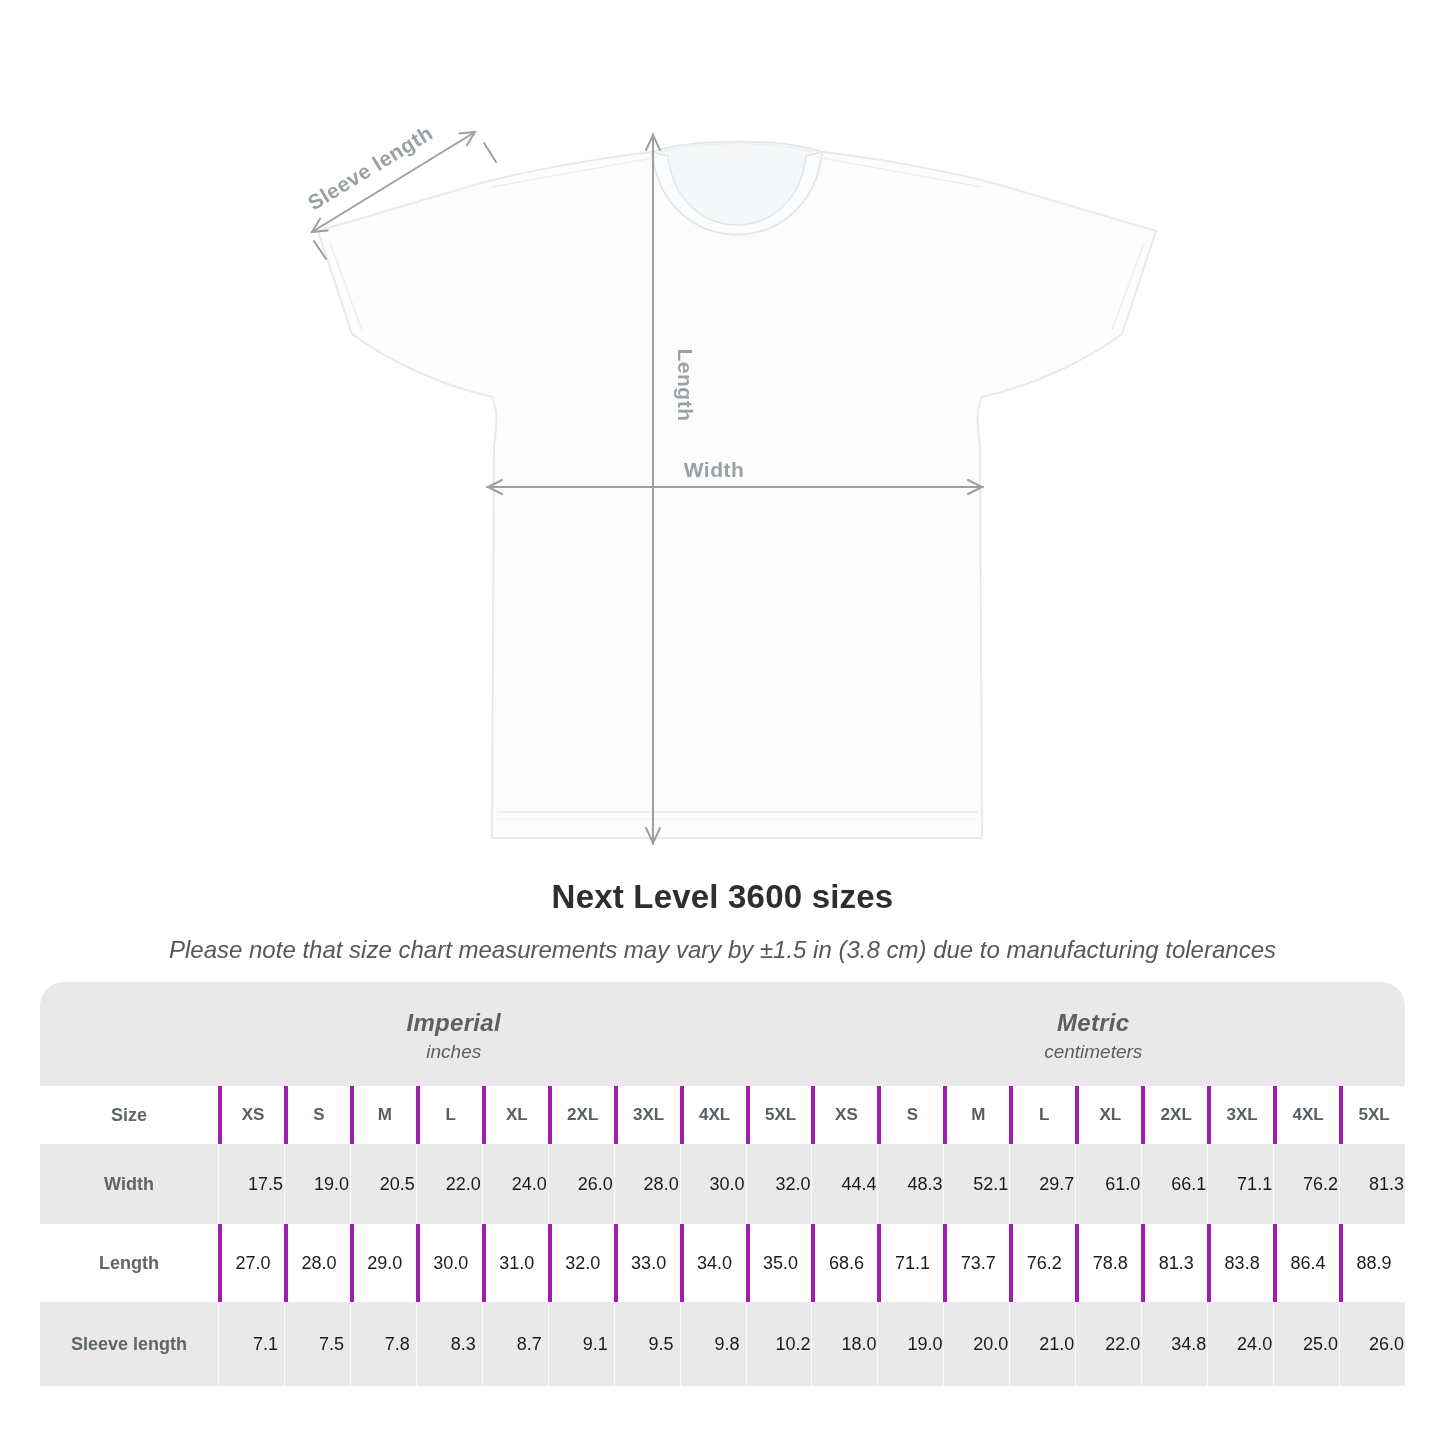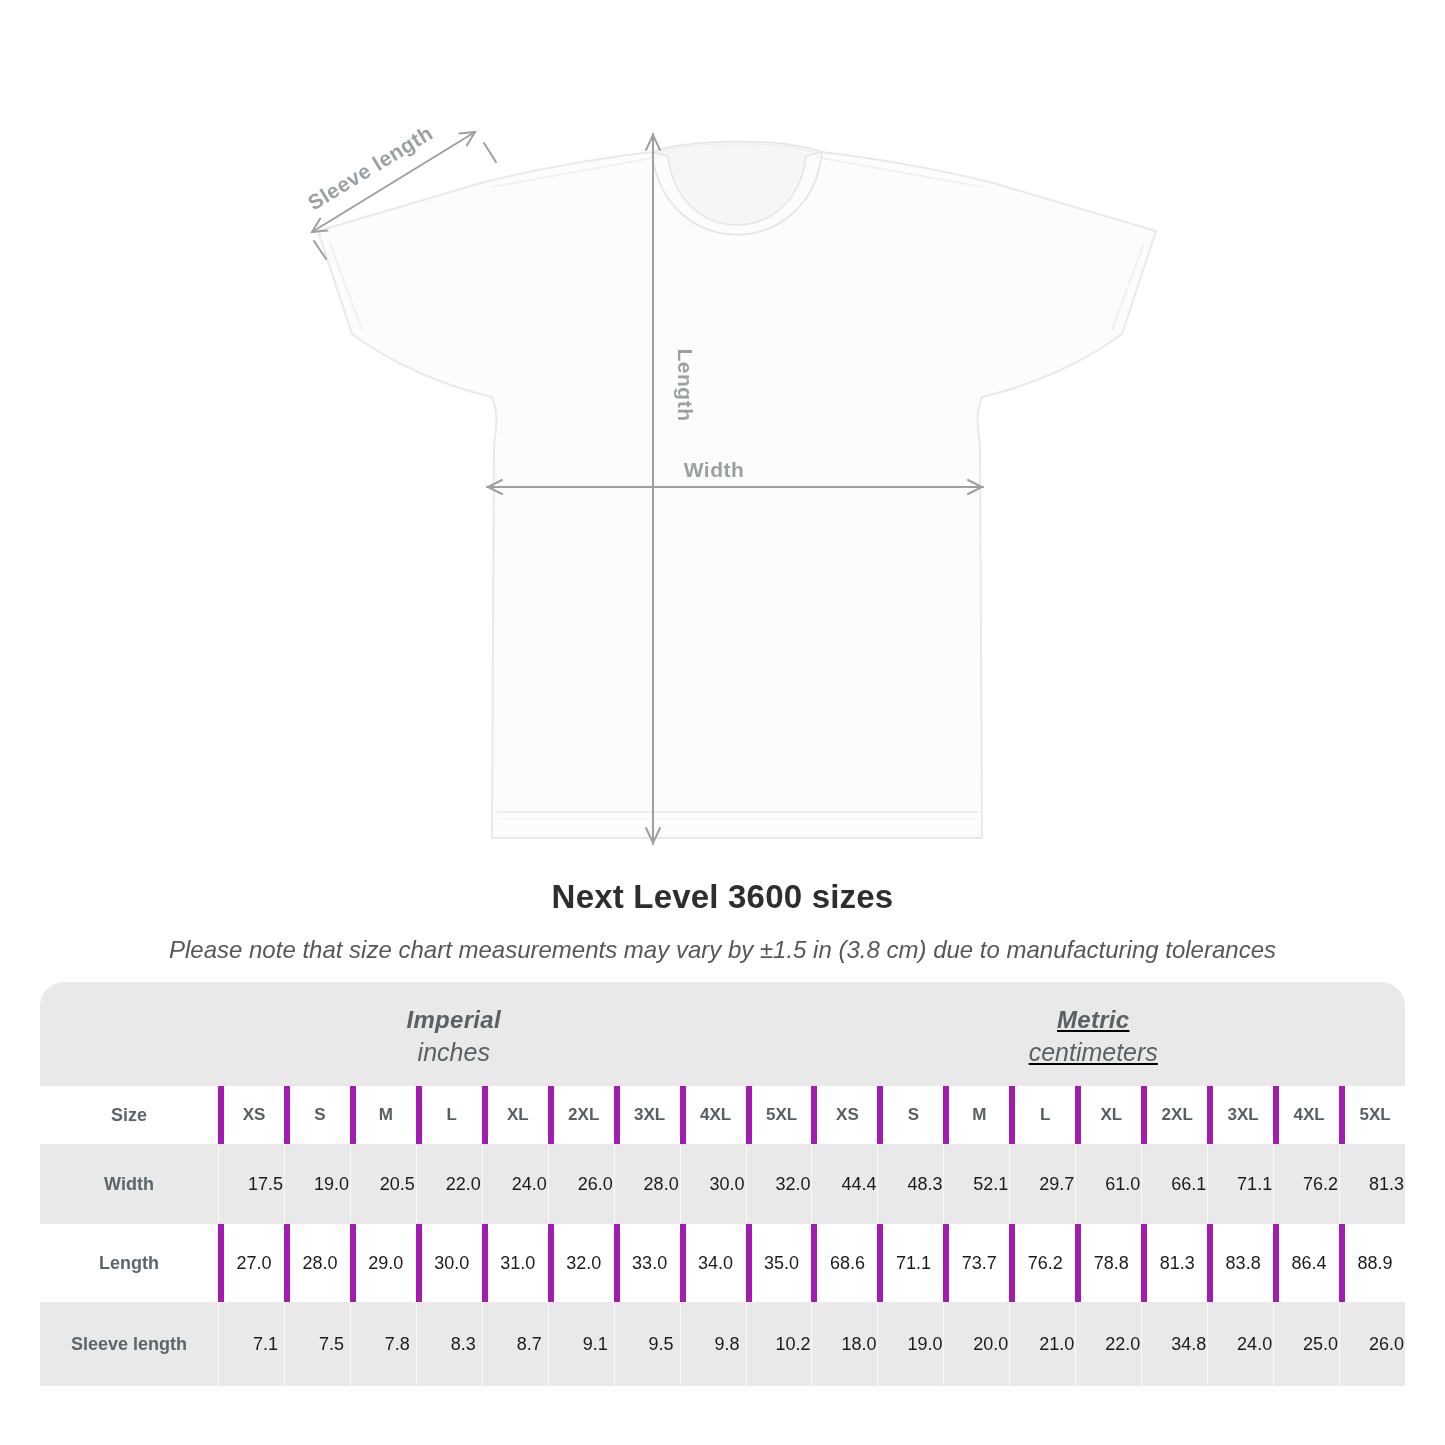--- a/index.html
+++ b/index.html
@@ -25,28 +25,28 @@
     border-radius:24px;overflow:hidden;background:#ffffff;
   }
   .t-row{display:grid;grid-template-columns:178px repeat(18,1fr);}
   .t-grouphead{height:104px;background:#e9e9e9;}
   .t-row.white{background:#ffffff;}
   .t-row.gray{background:#e9e9e9;}
   .t-row.sizes{height:58px;}
   .t-row.r-width{height:80px;}
   .t-row.r-length{height:78px;}
   .t-row.r-sleeve{height:84px;}
-  .t-row.white > * + *{border-left:6px solid #a21caf;}
+  .t-row.white > * + *{border-left:4px solid #a21caf;}
   .t-row.gray  > * + *{border-left:1px solid #fafafa;padding-left:28px;}
   .t-grouphead > * + *{border-left:none;}
   .grp{display:flex;flex-direction:column;align-items:center;justify-content:center;gap:4px;padding-top:4px;}
   .grp.imperial{grid-column:1 / 11;transform:translateX(28px);}
-  .grp.metric{grid-column:11 / 20;transform:translateX(-15px);text-decoration:underline;}
+  .grp.metric{grid-column:11 / 20;transform:translateX(-15px);}
   .grp-name{font-size:24px;font-weight:bold;font-style:italic;color:#596165;letter-spacing:.3px;}
-  .grp-unit{font-size:25px;font-style:italic;color:#596165;}
+  .grp-unit{font-size:19px;font-style:italic;color:#596165;}
   .label{
     display:flex;align-items:center;justify-content:center;
     font-weight:bold;font-size:18px;color:#5d666b;
   }
   .cell{
     display:flex;align-items:center;justify-content:center;
     font-size:18px;color:#1a1b1c;
   }
   .cell.colhead{font-weight:bold;font-size:17px;color:#565f64;}
 </style>

